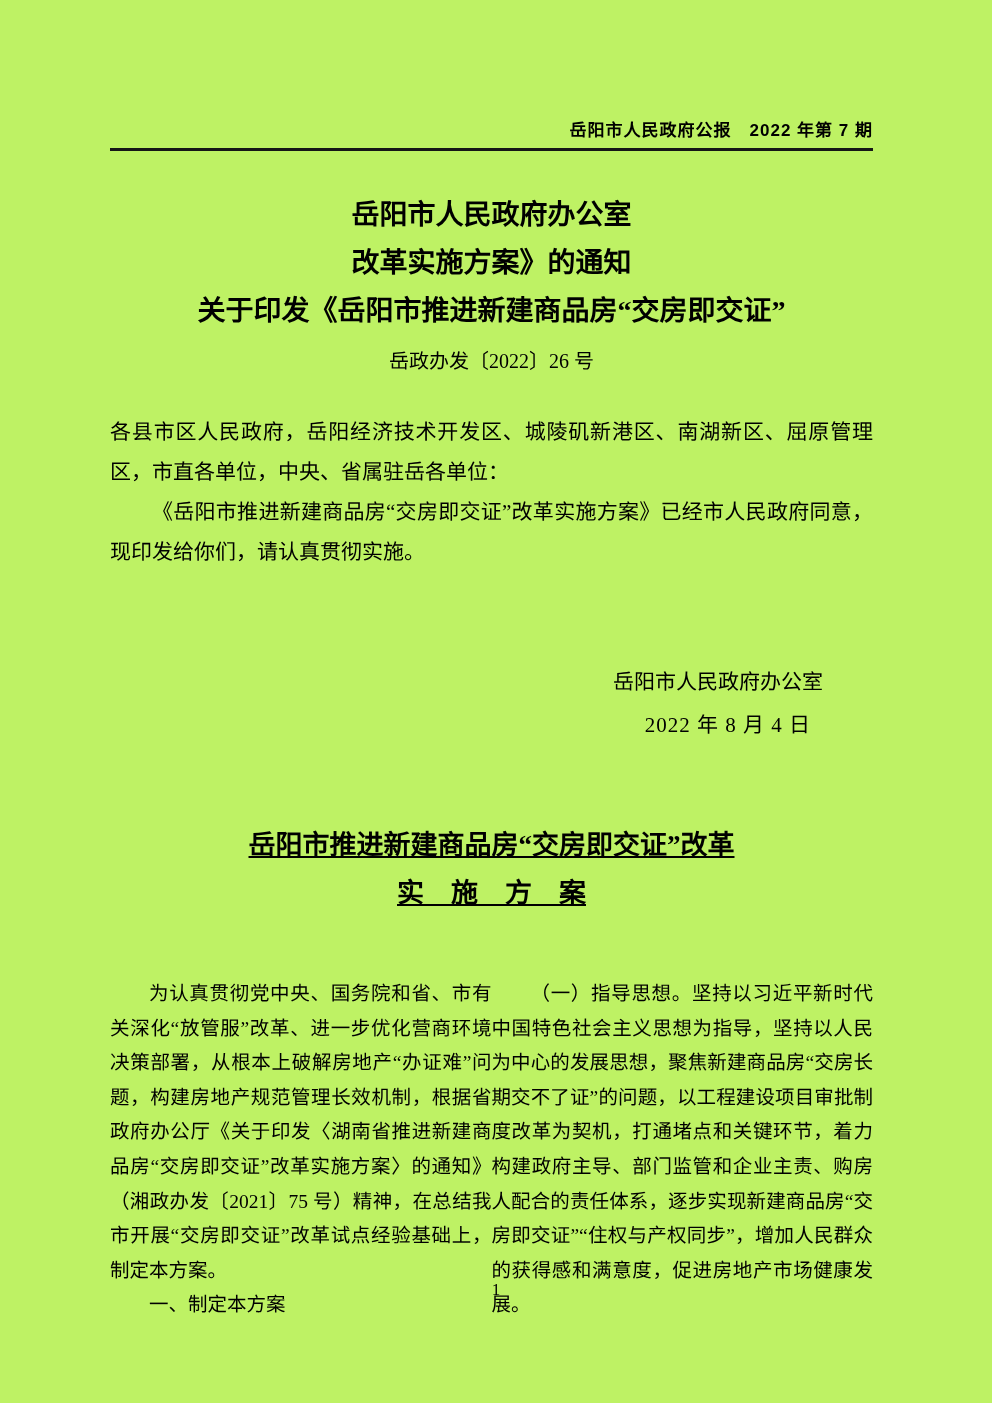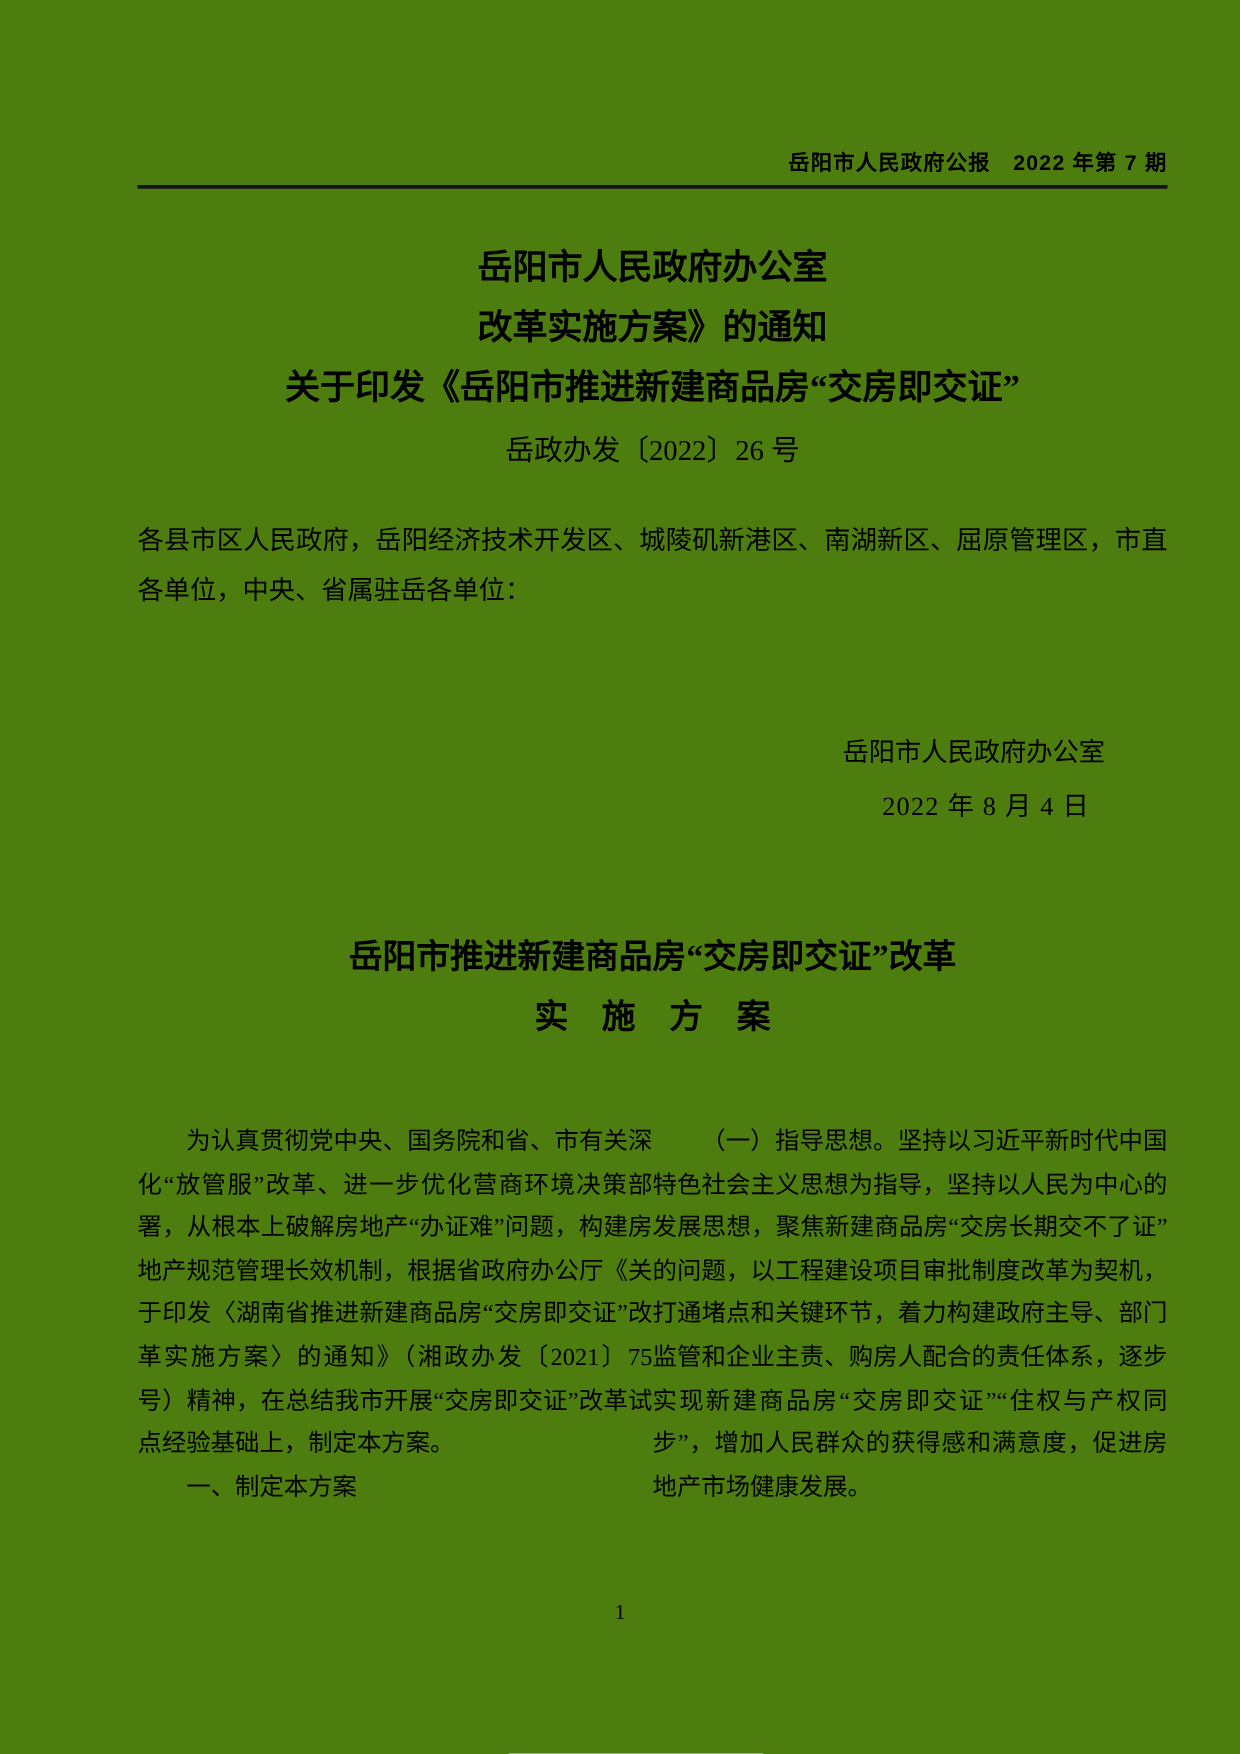--- a/index.html
+++ b/index.html
@@ -5,24 +5,24 @@
   html, body {
     margin: 0;
     padding: 0;
     background: #ffffff;
   }
   .page {
     position: relative;
     width: 992px;
     height: 1403px;
     margin: 0 auto;
-    background: #4d7c0f;
+    background: #bef264;
     color: #000000;
     box-sizing: border-box;
-    padding: 0 58px 0 110px;
+    padding: 0 119px 0 110px;
     font-family: "Liberation Serif", "DejaVu Serif", serif;
     overflow: hidden;
   }
 
   
   .gazette-header {
     padding-top: 116px;
     padding-bottom: 7px;
     border-bottom: 3px solid #161616;
     text-align: right;
@@ -39,21 +39,21 @@
     margin: 40px 0 0 0;
     text-align: center;
     font-size: 28px;
     line-height: 48px;
     font-weight: bold;
     font-family: "Liberation Serif", "DejaVu Serif", serif;
   }
   .doc-number {
     margin-top: 13px;
     text-align: center;
-    font-size: 23px;
+    font-size: 20px;
     line-height: 26px;
   }
   .doc-code {
     margin-top: 24px;
     text-align: center;
     font-size: 22px;
     line-height: 26px;
     letter-spacing: 1px;
   }
 
@@ -91,20 +91,21 @@
     letter-spacing: 1px;
   }
 
   
   .plan-title {
     margin: 84px 0 0 0;
     text-align: center;
     font-size: 27px;
     line-height: 48px;
     font-weight: bold;
+    text-decoration: underline;
   }
 
   .columns {
     display: flex;
     margin-top: 60px;
     align-items: center;
   }
   .column {
     flex: 1 1 0;
     min-width: 0;
@@ -143,20 +144,21 @@
 
   <h1 class="notice-title">
     <div>岳阳市人民政府办公室</div>
     <div>改革实施方案》的通知</div>
     <div>关于印发《岳阳市推进新建商品房“交房即交证”</div>
   </h1>
 
   <div class="doc-number">岳政办发〔2022〕26 号</div>
 
   <p class="addressee">各县市区人民政府，岳阳经济技术开发区、城陵矶新港区、南湖新区、屈原管理区，市直各单位，中央、省属驻岳各单位：</p>
+  <p class="notice-body">《岳阳市推进新建商品房“交房即交证”改革实施方案》已经市人民政府同意，现印发给你们，请认真贯彻实施。</p>
 
   <div class="signature">
     <div class="sig-org">岳阳市人民政府办公室</div>
     <div class="sig-date">2022 年 8 月 4 日</div>
   </div>
 
   <h2 class="plan-title">
     <div>岳阳市推进新建商品房“交房即交证”改革</div>
     <div>实　施　方　案</div>
   </h2>

